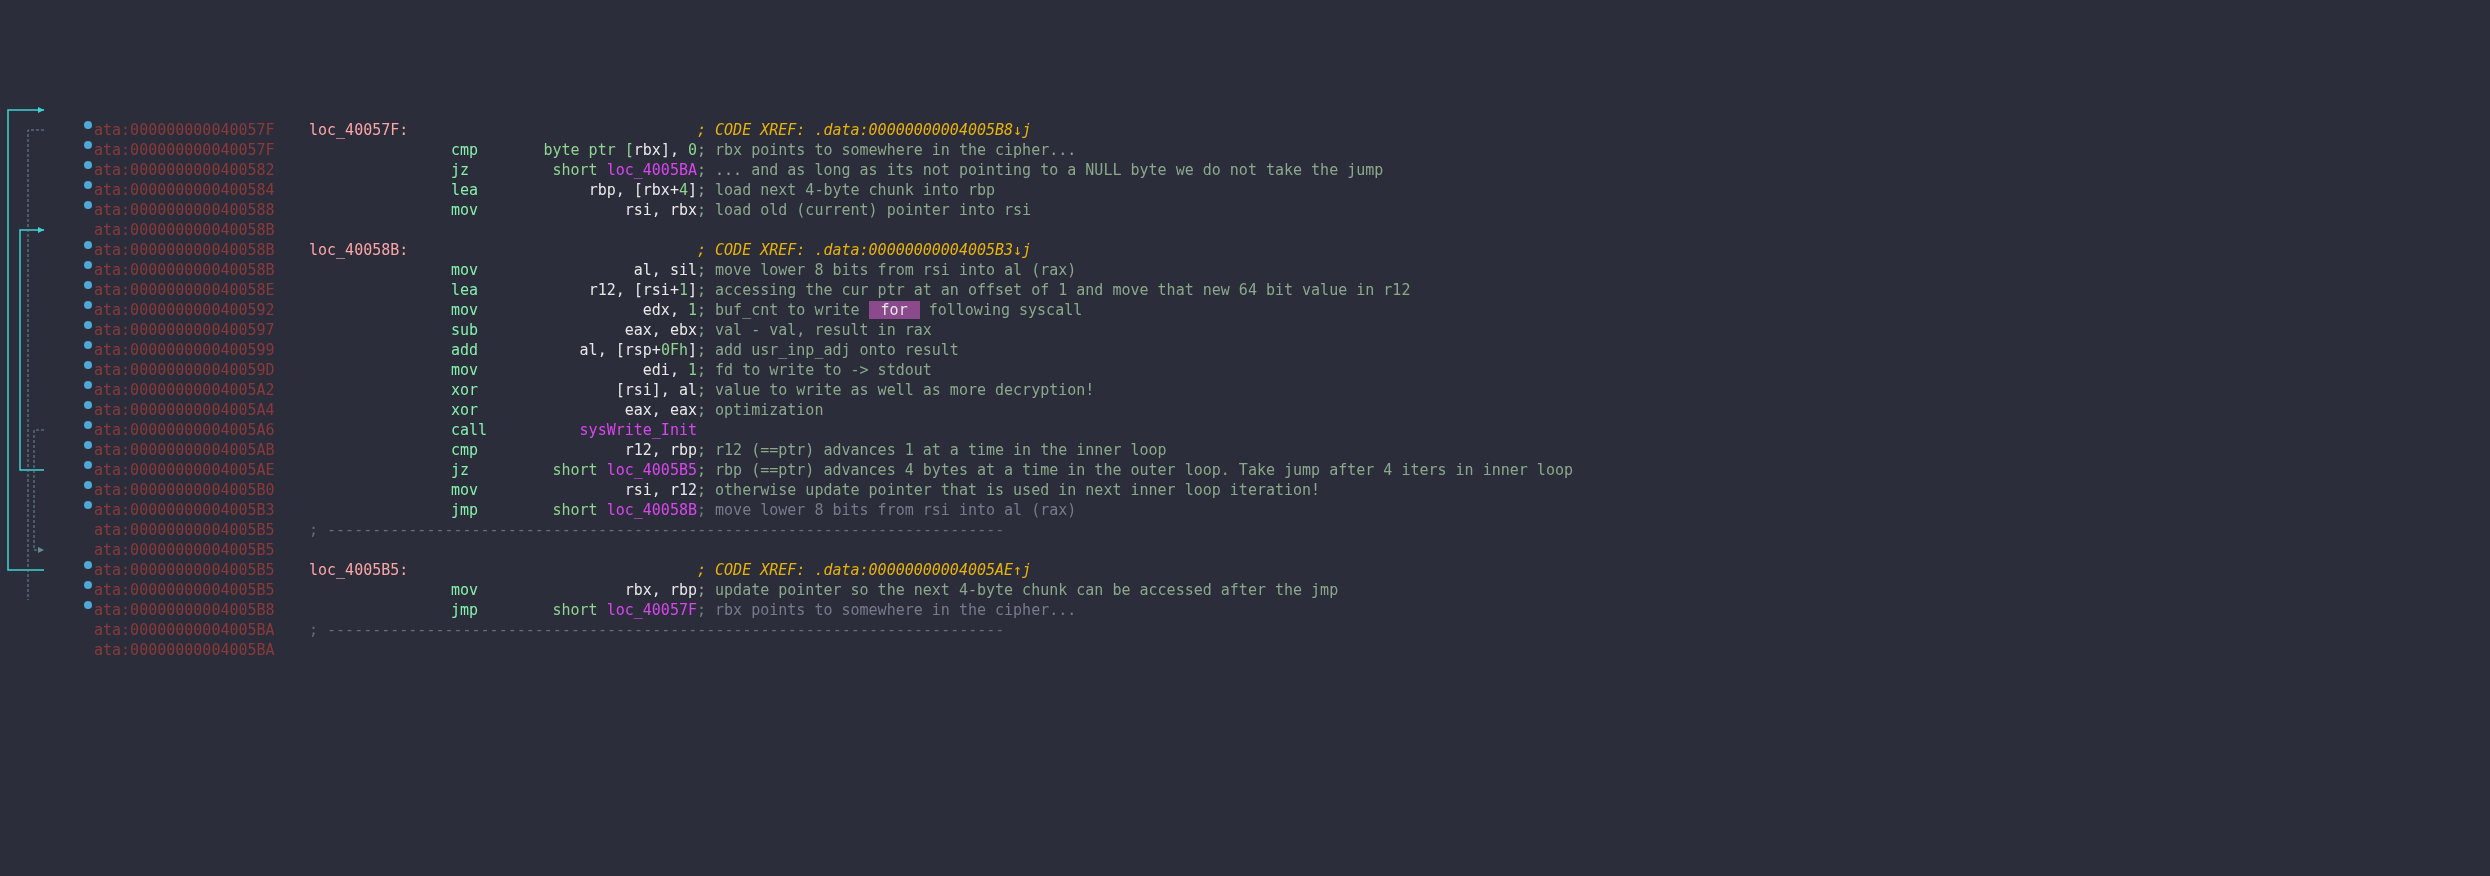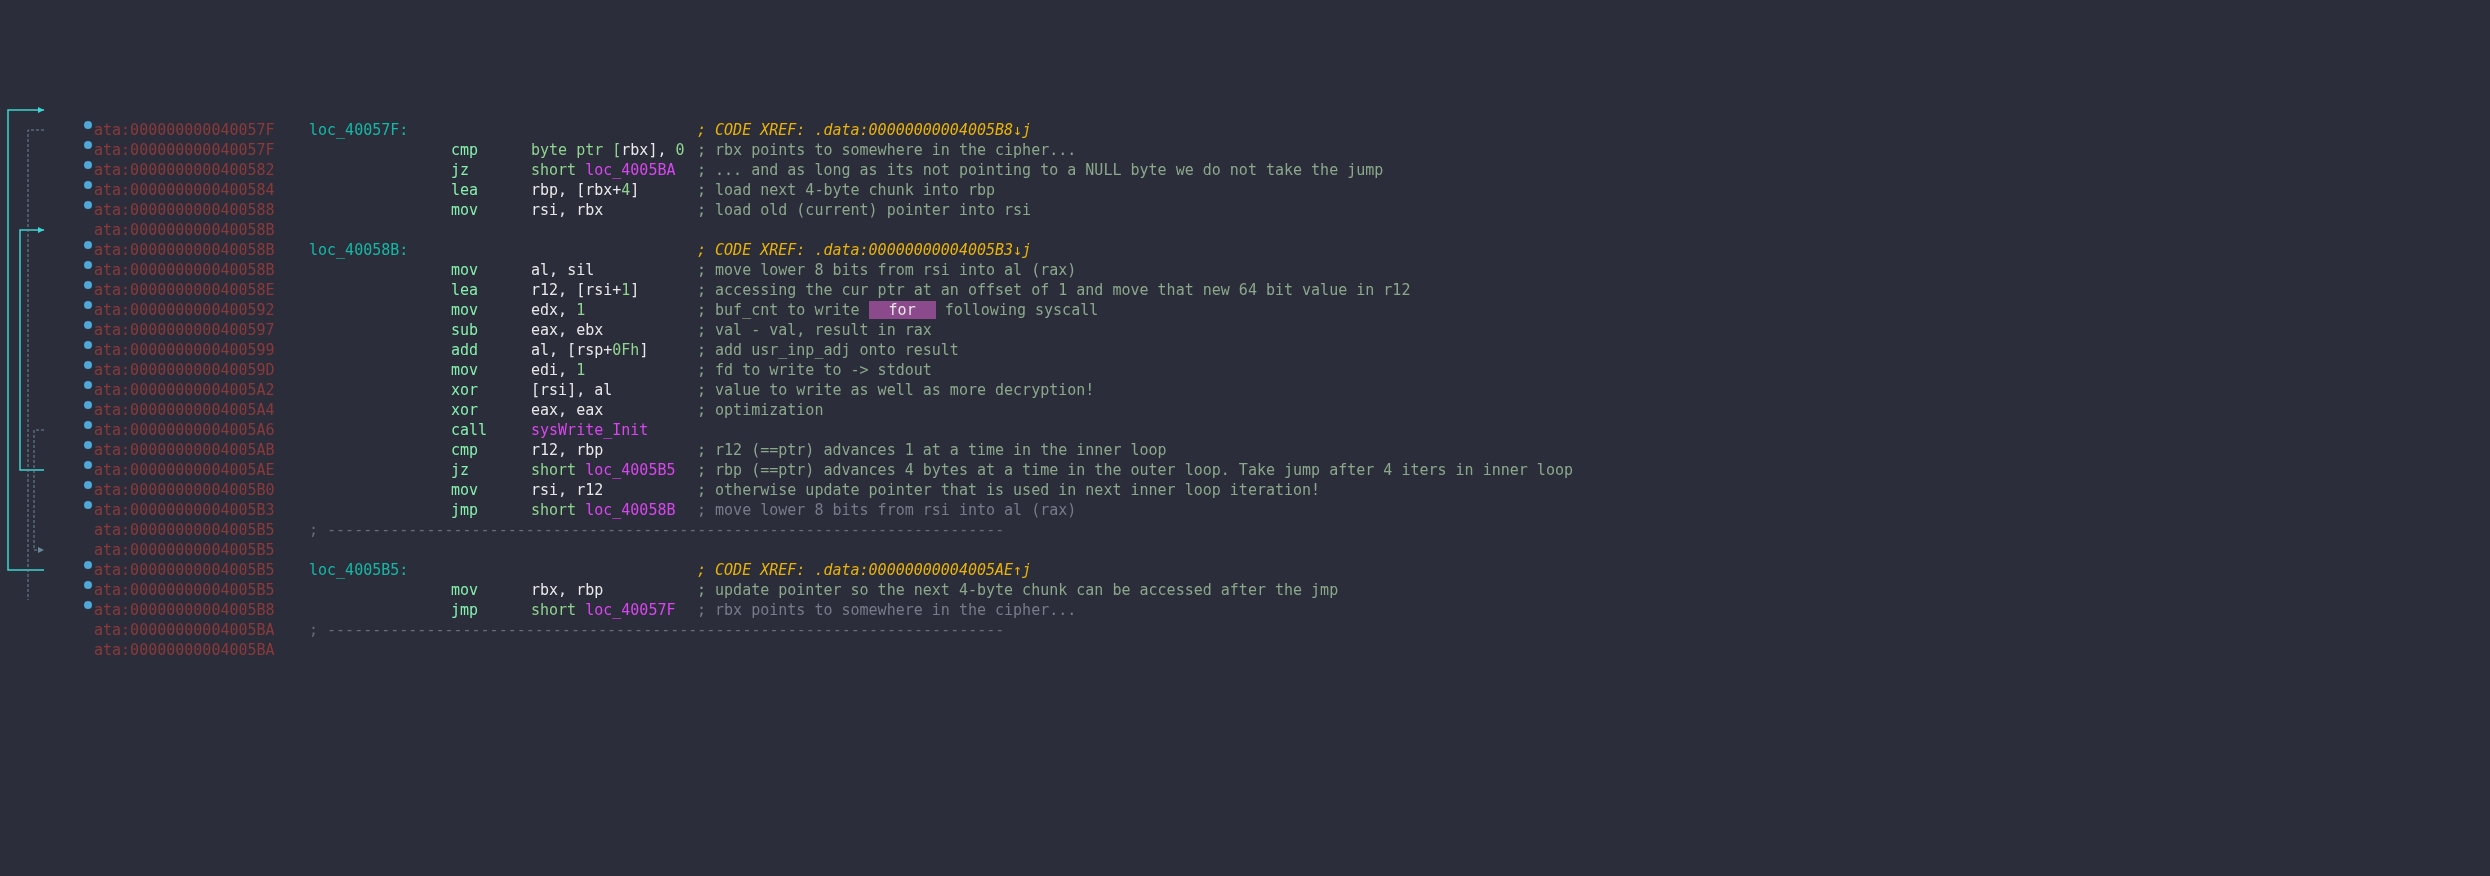--- a/index.html
+++ b/index.html
@@ -41,21 +41,21 @@
 .bp-empty {
   display: inline-block;
   width: 8px;
   margin-right: 2px;
 }
 .addr {
   color: #8b3a3a;
   display: inline;
 }
 .label {
-  color: #14b8a6;
+  color: #fca5a5;
 }
 .mnemonic {
   color: #86efac;
 }
 .register {
   color: #e8e8e8;
 }
 .operand {
   color: #8fd48f;
 }
@@ -71,29 +71,29 @@
 .comment-faded {
   color: #7a7a8a;
 }
 .xref {
   color: #eab308;
   font-style: italic;
 }
 .highlight {
   background: #8b4a8b;
   color: #e8e8e8;
-  padding: 0 20px;
+  padding: 0 12px;
 }
 .dashline {
   color: #6a6a7a;
 }
 .addr-col { width: 215px; display: inline-block; }
 .label-col { width: 142px; display: inline-block; }
 .mnemonic-col { width: 80px; display: inline-block; }
-.operand-col { width: 166px; display: inline-block; }
+.operand-col { width: 166px; display: inline-block; text-align: right; }
 .arr-cyan { stroke: #3dd4d4; fill: none; stroke-width: 1.5; }
 .arr-gray { stroke: #6a8a9a; fill: none; stroke-width: 1; stroke-dasharray: 3,2; }
 svg.arrow-overlay { position: absolute; left: 0; top: 0; pointer-events: none; }
 </style>
 </head>
 <body>
 
 
 
 <div id="listing" style="position:relative;">

